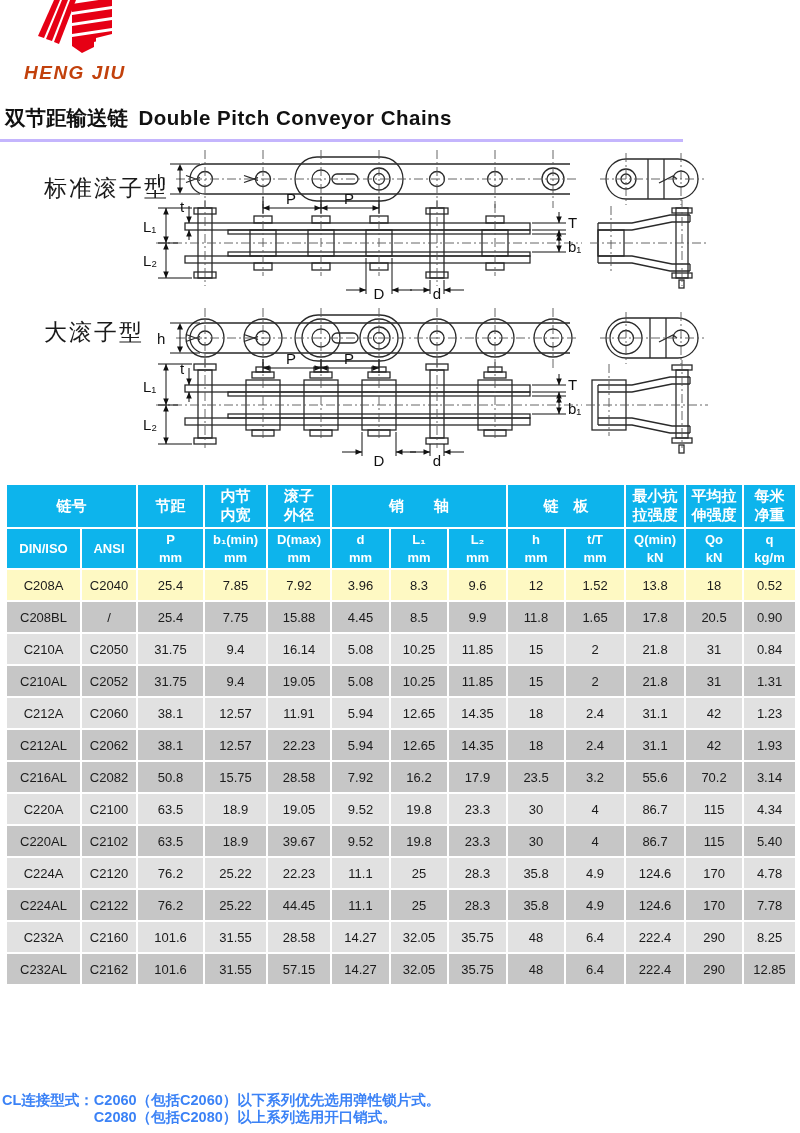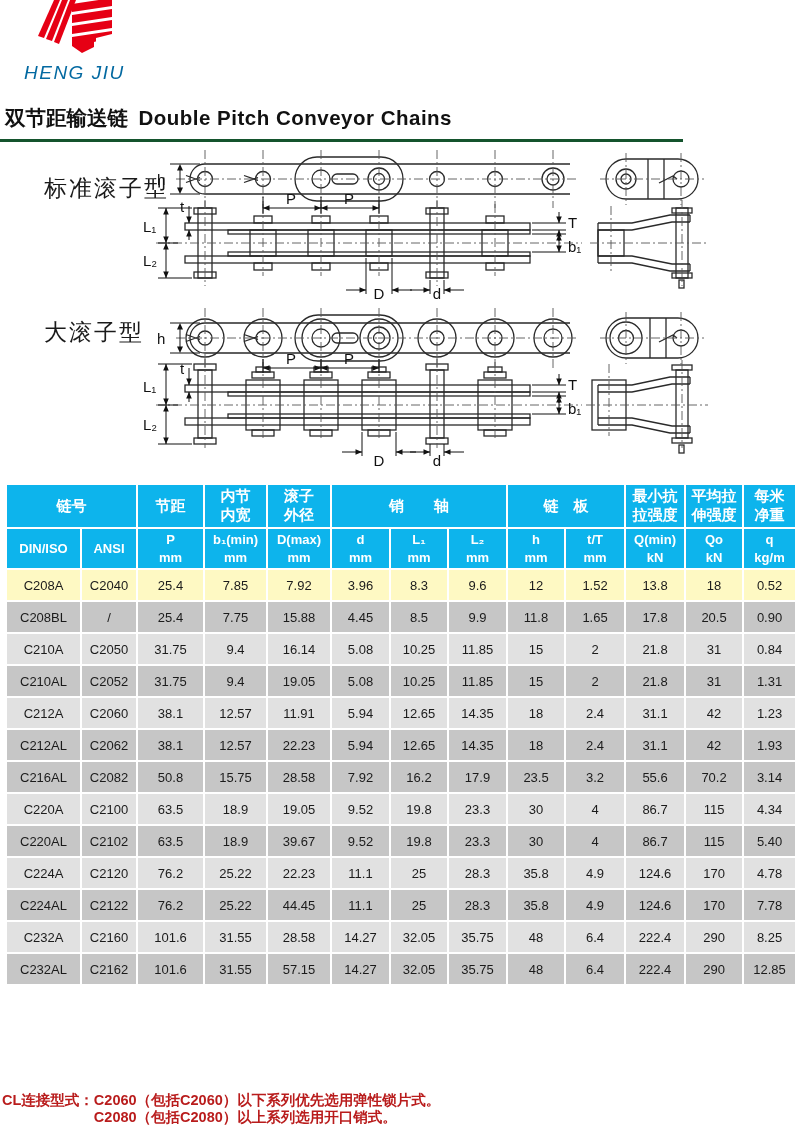--- a/index.html
+++ b/index.html
@@ -2,23 +2,23 @@
 <html><head>
 <meta charset="utf-8">
 <style>
   html,body{margin:0;padding:0;}
   body{
     width:800px;height:1133px;position:relative;background:#fff;overflow:hidden;
     font-family:"Liberation Sans","DejaVu Sans",sans-serif;color:#1b1b1b;
   }
   
   .brand{position:absolute;left:26px;top:-6px;width:130px;}
-  .brand-name{color:#0369a1;font-size:19px;font-weight:normal;font-style:italic;letter-spacing:1.5px;margin-top:2px;margin-left:-2px;white-space:nowrap;}
+  .brand-name{color:#c2410c;font-size:19px;font-weight:bold;font-style:italic;letter-spacing:1.5px;margin-top:2px;margin-left:-2px;white-space:nowrap;}
   
-  .title-bar{position:absolute;left:0;top:104px;width:683px;border-bottom:3px solid #14532d;padding:0 0 7px 5px;box-sizing:border-box;}
+  .title-bar{position:absolute;left:0;top:104px;width:683px;border-bottom:3px solid #c4b5fd;padding:0 0 7px 5px;box-sizing:border-box;}
   .title-bar span{font-size:20.5px;font-weight:bold;color:#111;}
   .title-en{margin-left:6px;letter-spacing:0.5px;}
   
   .dwg{position:absolute;left:0;}
   .dwg-label{font-size:23px;fill:#1a1a1a;letter-spacing:2px;}
   .dim{font-size:15px;fill:#111;}
   .outline{stroke:#2a2a2a;stroke-width:1.3;fill:none;}
   .dimln{stroke:#111;stroke-width:1;fill:none;}
   .cl{stroke:#555;stroke-width:0.9;fill:none;stroke-dasharray:9 3 2 3;}
   .arr{fill:#111;stroke:none;}
@@ -26,21 +26,21 @@
   .spec{position:absolute;left:5px;top:483px;}
   table{border-collapse:collapse;table-layout:fixed;width:790px;}
   th,td{border:2px solid #fff;text-align:center;vertical-align:middle;padding:0;overflow:hidden;}
   th.gh{background:#0db4ec;color:#fff;font-size:15px;font-weight:bold;height:42px;white-space:pre-line;line-height:1.25;}
   th.sh{background:#0db4ec;color:#fff;font-size:13px;font-weight:bold;height:39px;white-space:pre-line;line-height:1.35;}
   td{font-size:13px;height:30px;color:#1b1b1b;}
   tr.r-dark td{background:#fef9c3;}
   tr.r-medium td{background:#c6c6c6;}
   tr.r-light td{background:#e1e1e1;}
   
-  .footnote{position:absolute;left:2px;top:1092px;display:flex;font-size:14.5px;font-weight:bold;color:#b91c1c;line-height:1.2;}
+  .footnote{position:absolute;left:2px;top:1092px;display:flex;font-size:14.5px;font-weight:bold;color:#3b82f6;line-height:1.2;}
   .footnote .lines div{white-space:nowrap;}
 </style>
 </head>
 <body>
 
 <div class="brand">
   <svg width="96" height="62" viewBox="0 0 96 62">
     <g fill="#e60014">
       <polygon points="12,42 28,6 34,6 18,44"></polygon>
       <polygon points="20,45 36,6 42,6 26,47"></polygon>

